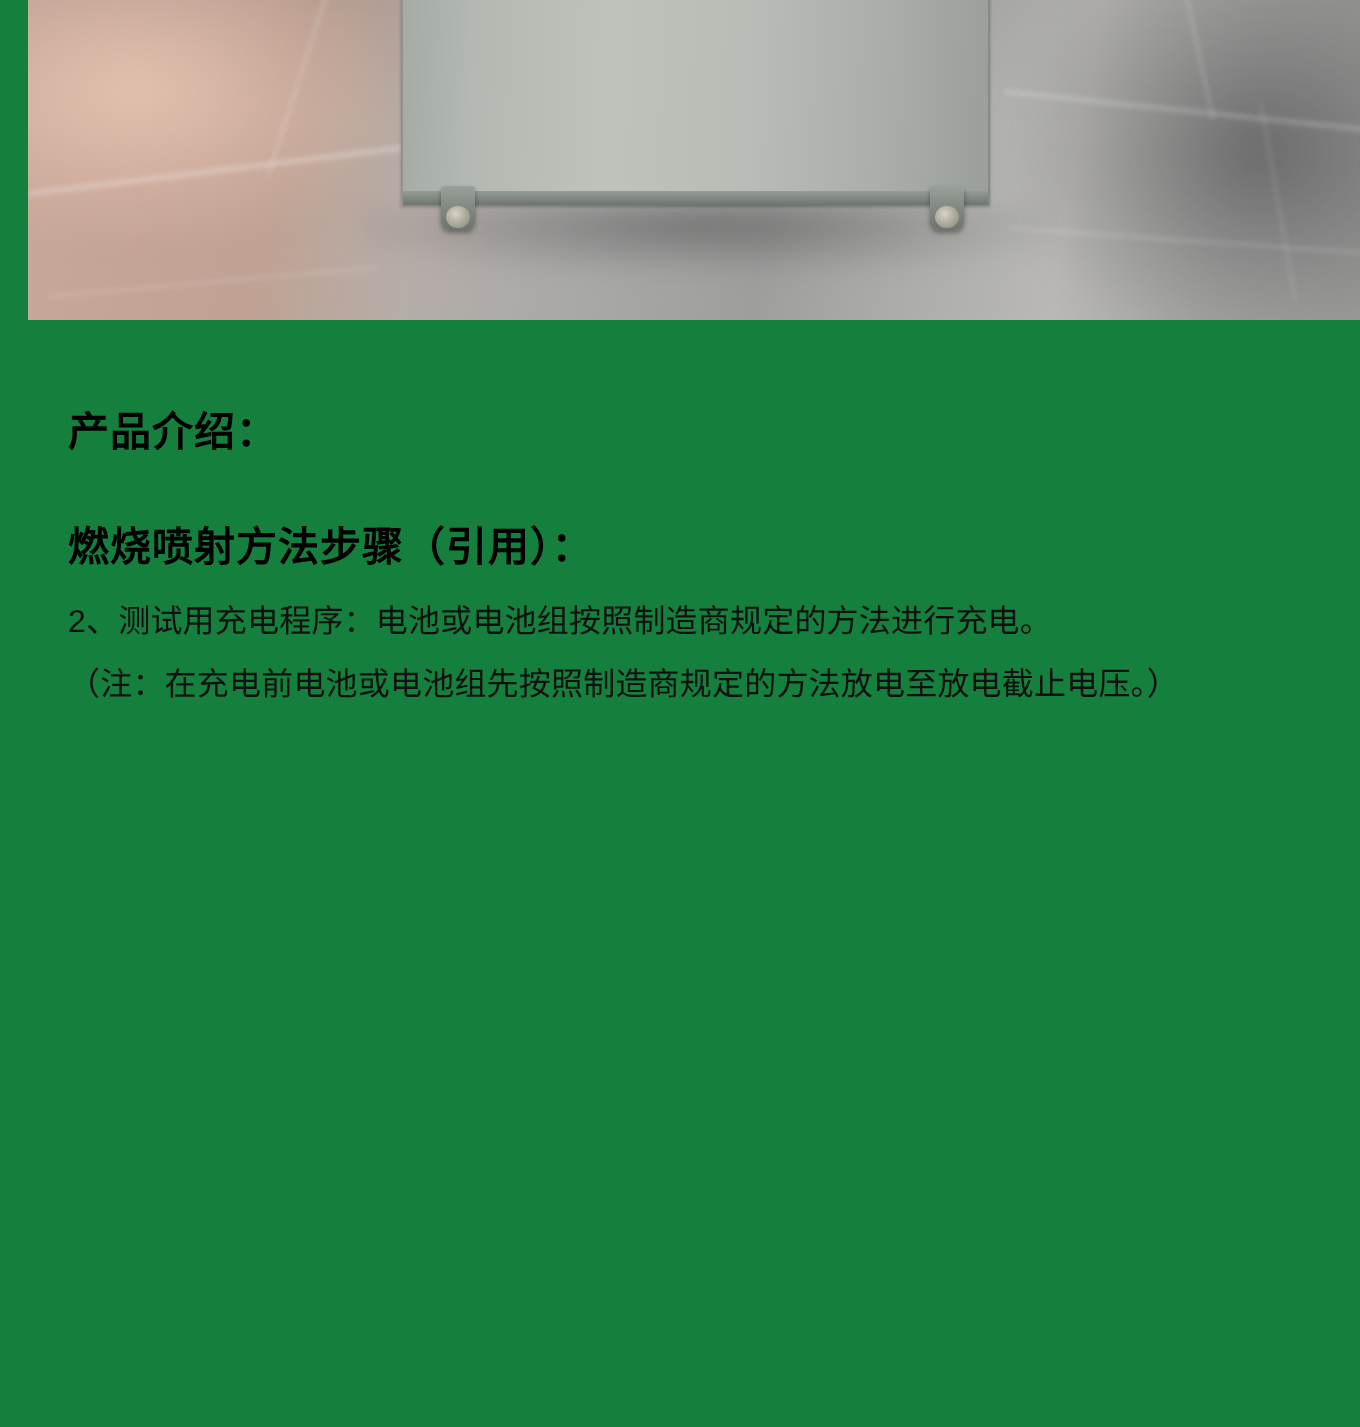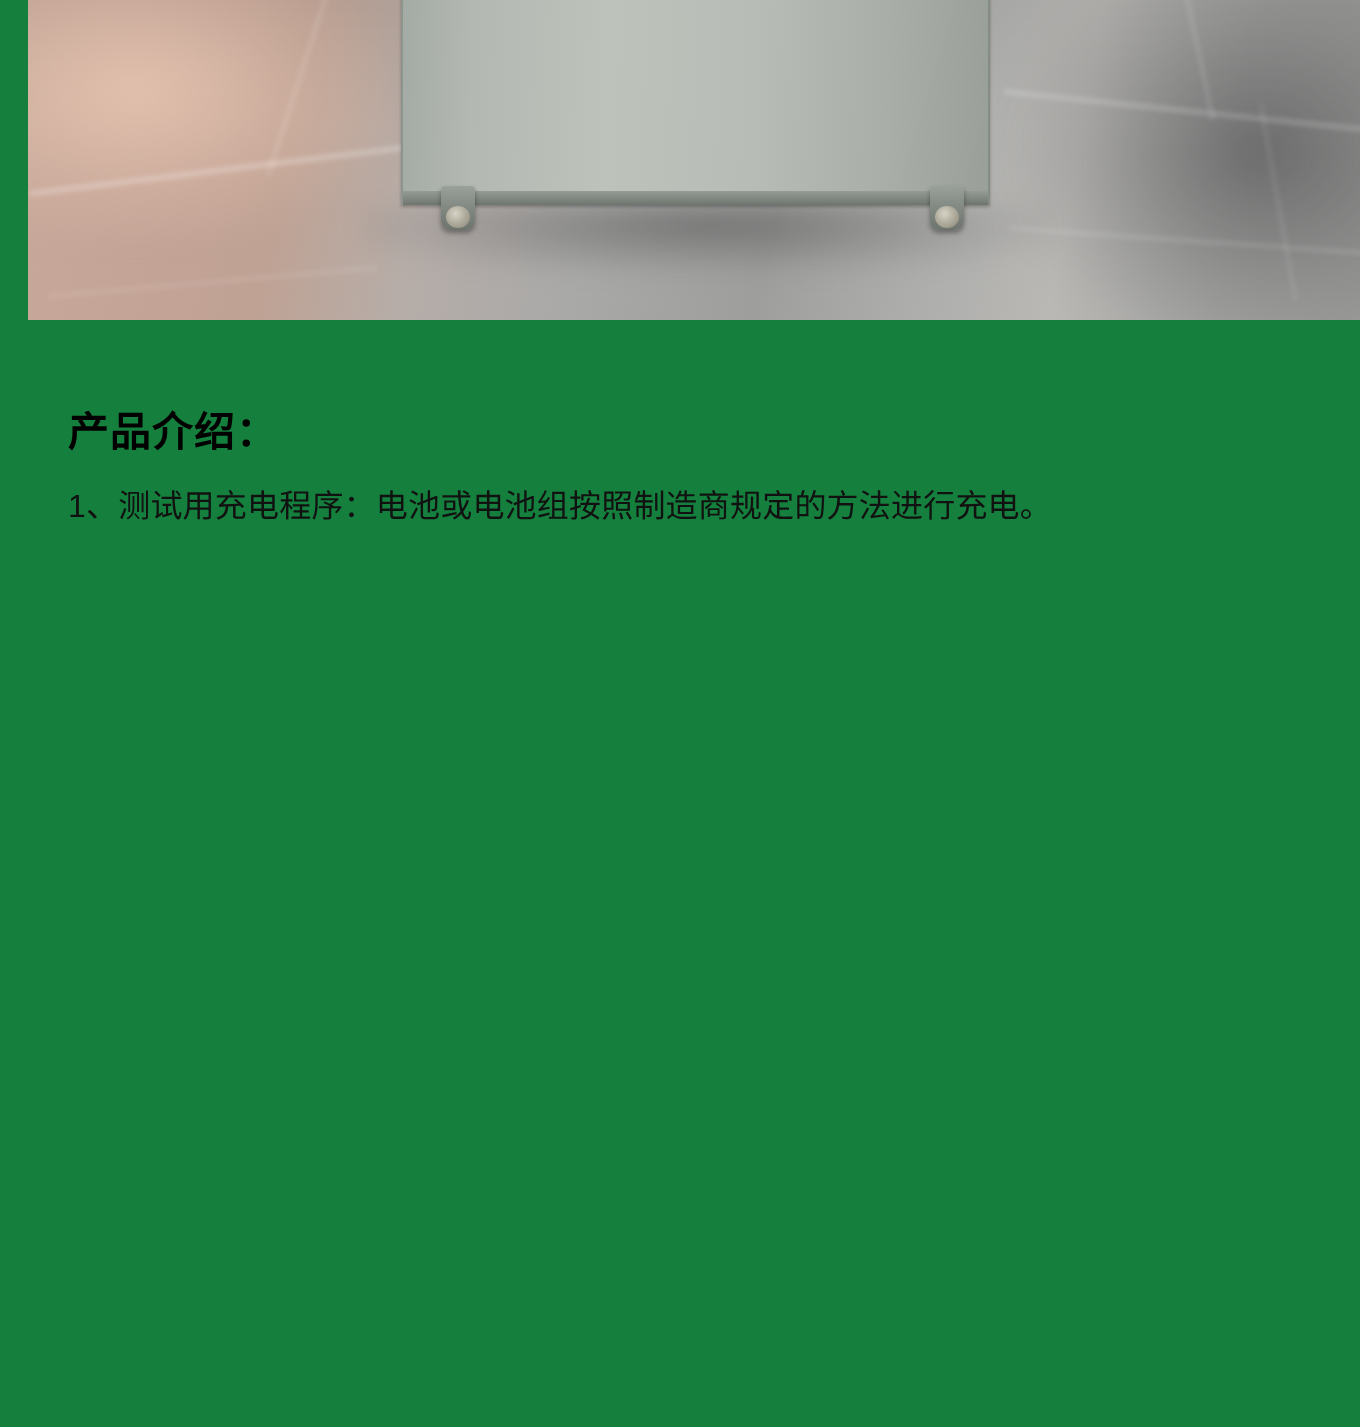--- a/index.html
+++ b/index.html
@@ -187,18 +187,20 @@
       <div class="caster left"></div>
       <div class="caster right"></div>
     </div>
   </div>
 
   <div class="content">
 
     <h2 class="section-title" id="product-intro-title">产品介绍：</h2>
 
 
-
-    <p class="step-text">1、测试用充电程序：电池或电池组按照制造商规定的方法进行充电。</p>
-
+    <h2 class="section-title" id="method-title">燃烧喷射方法步骤（引用）：</h2>
+
+    <p class="step-text">2、测试用充电程序：电池或电池组按照制造商规定的方法进行充电。</p>
+
+    <p class="step-text">（注：在充电前电池或电池组先按照制造商规定的方法放电至放电截止电压。）</p>
 
   </div>
 </div>
 
 </body></html>

